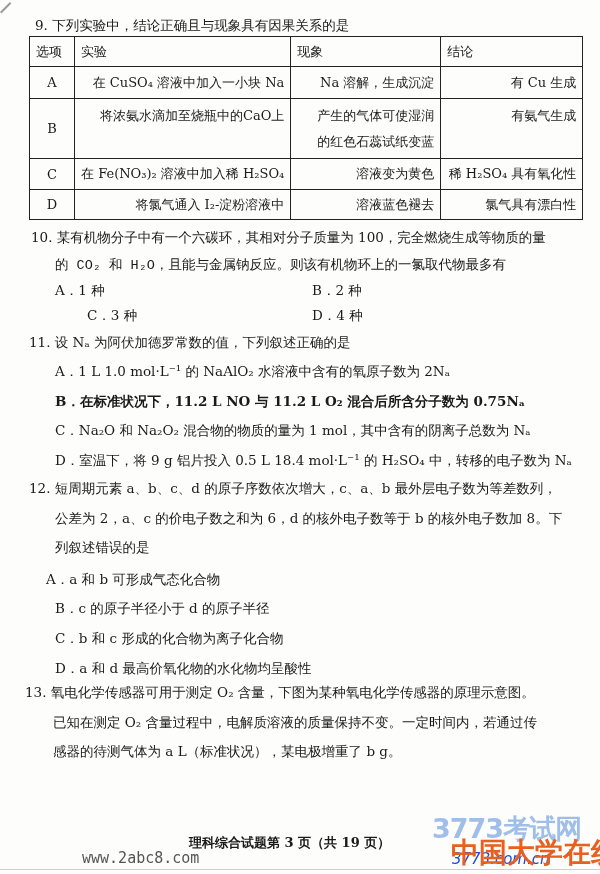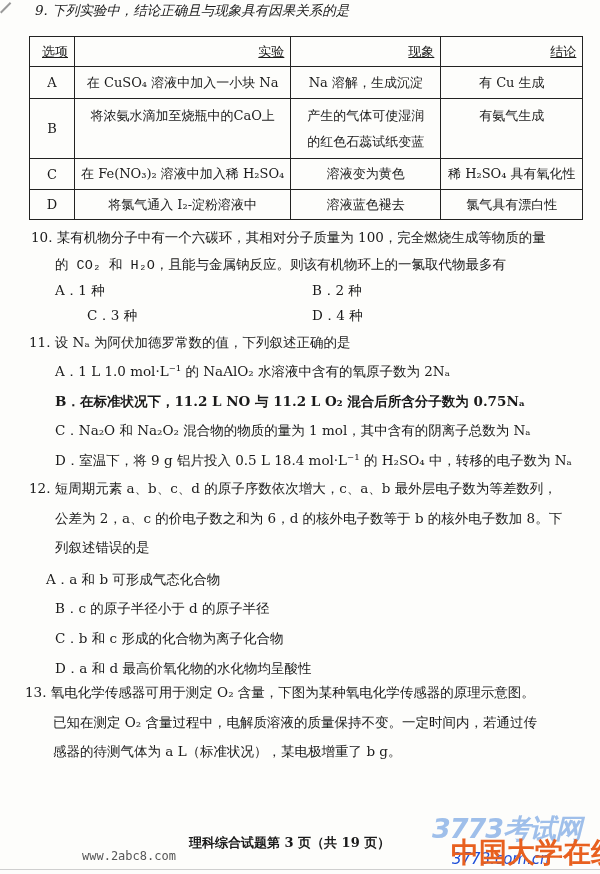--- a/index.html
+++ b/index.html
@@ -20,60 +20,60 @@
   table.exp {
     position: absolute; left: 29px; top: 36px;
     border-collapse: collapse;
     font-size: 13px;
   }
   table.exp td, table.exp th {
     border: 1.3px solid #222;
     padding: 0 6px;
     font-weight: normal;
     vertical-align: middle;
-    text-align: center;
+    text-align: right;
     white-space: nowrap;
   }
-  table.exp th { text-align: right; height: 29px; text-decoration: underline; }
+  table.exp th { text-align: left; height: 29px; }
   table.exp td.opt { text-align: center; }
   .col0 { width: 32px; }
   .col1 { width: 201px; }
   .col2 { width: 137px; }
   .col3 { width: 129px; }
   tr.r-a td { height: 31px; }
   tr.r-b td { height: 55px; }
   tr.r-c td { height: 30px; }
   tr.r-d td { height: 29px; }
   .btop { vertical-align: top !important; padding-top: 4px !important; line-height: 26px; }
   .cell-line { display: block; }
 
   .line { position: absolute; white-space: nowrap; font-size: 13.5px; }
   .footer-title { font-size: 13px; font-weight: bold; }
-  .footer-url { font-family: "DejaVu Sans Mono", "Liberation Mono", monospace; font-size: 12px; color: #555; }
+  .footer-url { font-family: "DejaVu Sans Mono", "Liberation Mono", monospace; font-size: 15px; color: #555; }
   .wm-blue {
     font-family: "DejaVu Sans", "Liberation Sans", sans-serif;
-    font-size: 27px; font-style: italic; font-weight: bold; color: #8fb5e8; opacity: .85;
+    font-size: 27px; font-weight: bold; color: #8fb5e8; opacity: .85;
     letter-spacing: -1px;
   }
   .wm-red {
     font-family: "DejaVu Sans", "Liberation Sans", sans-serif;
     font-size: 28px; font-weight: bold; color: #e8601f;
   }
   .wm-faint {
     font-family: "DejaVu Sans", "Liberation Sans", sans-serif;
     font-size: 15px; color: #1d4ed8; font-style: italic;
   }
   .bottom-rule { position: absolute; left: 0; top: 869px; width: 600px; height: 1px; background: #cfcfcf; }
 </style>
 </head>
 <body>
 
 <div class="corner-mark"></div>
 
-<div class="line" style="left:35px; top:2px;font-style:italic;">
+<div class="line" style="left:35px; top:17px;">
   <span>9.</span>
   <span>下列实验中，结论正确且与现象具有因果关系的是</span>
 </div>
 
 <table class="exp">
   <tbody>
       <tr>
     <th class="col0">选项</th>
     <th class="col1">实验</th>
     <th class="col2">现象</th>

